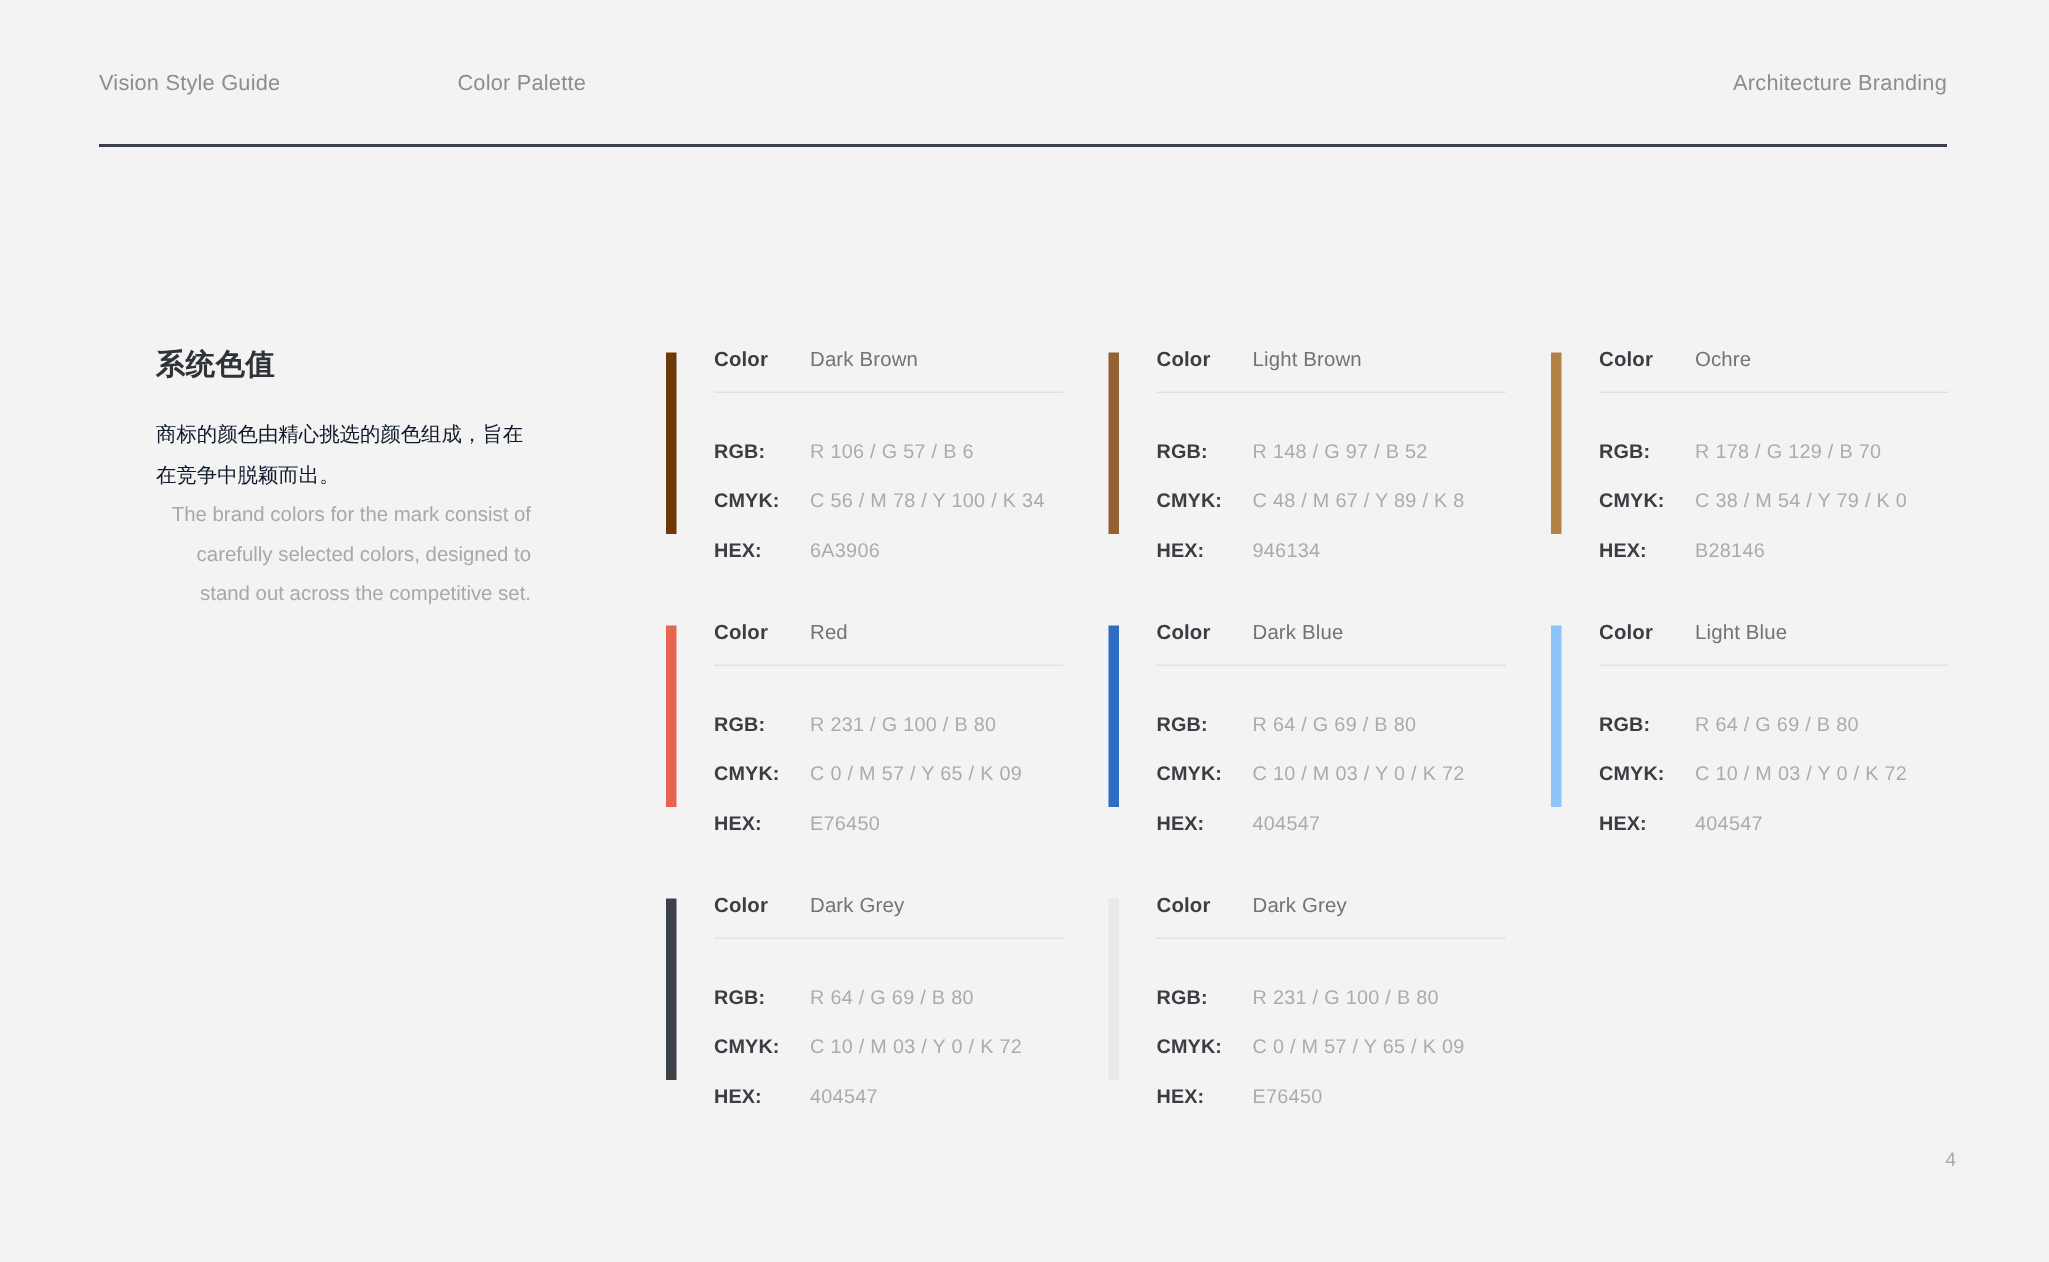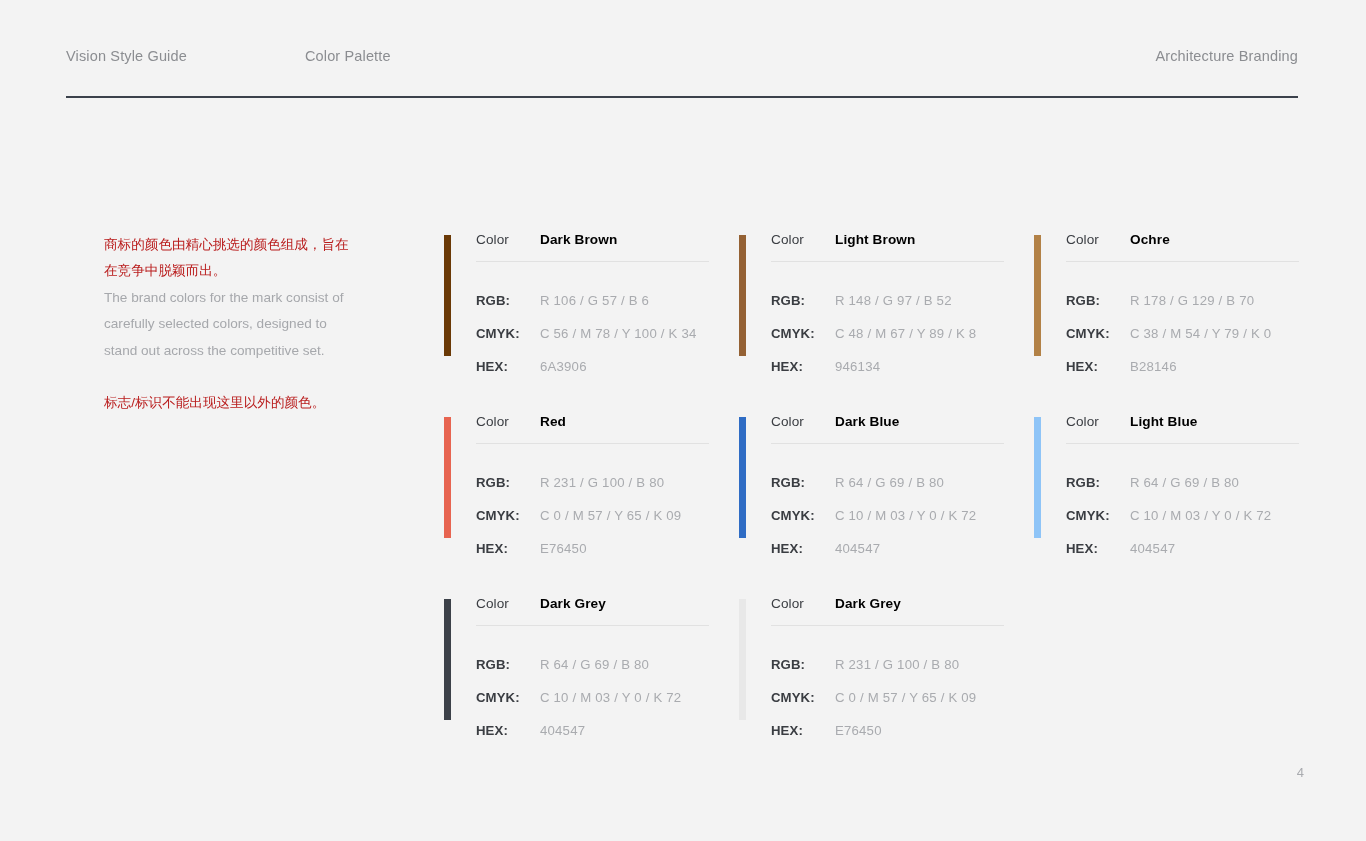--- a/index.html
+++ b/index.html
@@ -76,24 +76,25 @@
     letter-spacing: 0.4px;
     margin: 0 0 22px 0;
     line-height: 1.2;
   }
   .intro p {
     margin: 0;
     font-size: 13.6px;
     line-height: 26.4px;
   }
   .intro .cn {
-    color: #b91c1c;
+    color: #0f172a;
   }
   .intro .en {
     color: #a6a8ac;
+    text-align: right;
   }
   .intro .gap {
     height: 26px;
   }
 
   
   .grid {
     position: absolute;
     left: 444px;
     top: 232px;
@@ -117,30 +118,30 @@
     width: 7px;
     height: 121px;
   }
   .card-head {
     display: flex;
     align-items: baseline;
     padding-bottom: 0;
   }
   .lbl {
     font-size: 13.6px;
-    font-weight: normal;
+    font-weight: bold;
     color: #3a3d42;
     width: 64px;
     flex: none;
     letter-spacing: 0.1px;
   }
   .name {
     font-size: 13.6px;
-    font-weight: bold;
-    color: #000000;
+    font-weight: normal;
+    color: #737373;
     letter-spacing: 0.1px;
   }
   .divider {
     height: 1px;
     background: #e1e1e1;
     margin-top: 14px;
     margin-bottom: 8px;
     width: 233px;
   }
   .spec-row {
@@ -182,24 +183,24 @@
   <div class="header">
     <div class="header-left">
       <span class="hdr-item first">Vision Style Guide</span>
       <span class="hdr-item">Color Palette</span>
     </div>
     <div class="header-right">Architecture Branding</div>
   </div>
   <div class="header-rule"></div>
 
   <div class="intro">
+    <h1 class="intro-title">系统色值</h1>
     <p class="cn">商标的颜色由精心挑选的颜色组成，旨在在竞争中脱颖而出。</p>
     <p class="en">The brand colors for the mark consist of carefully selected colors, designed to stand out across the competitive set.</p>
     <div class="gap"></div>
-    <p class="cn">标志/标识不能出现这里以外的颜色。</p>
   </div>
 
   <div class="grid">
 
     <div class="grid-row">
       <div class="card">
         <div class="bar" style="background: rgb(106, 57, 6);"></div>
         <div class="card-head">
           <span class="lbl">Color</span>
           <span class="name">Dark Brown</span>

